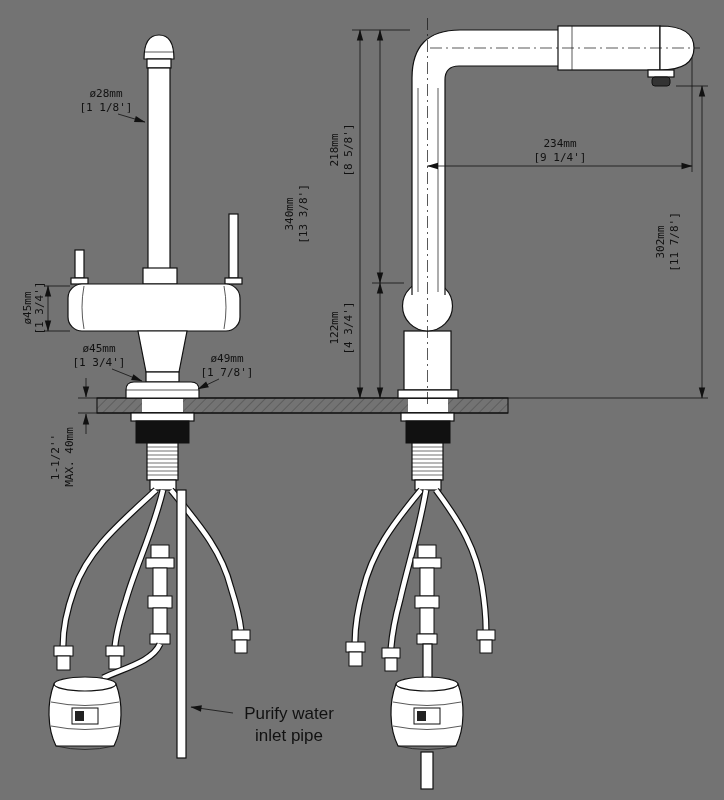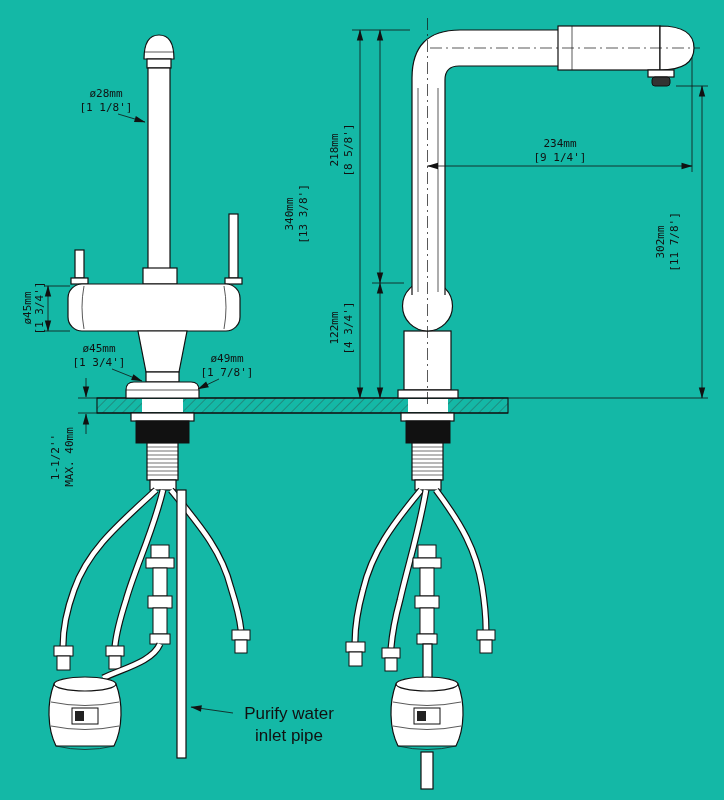--- a/index.html
+++ b/index.html
@@ -1,16 +1,16 @@
 <!DOCTYPE html>
 <html><head>
 <meta charset="utf-8">
 <style>
   html,body{margin:0;padding:0;background:#ffffff;}
-  .page{width:724px;height:800px;position:relative;background:#14b8a6;overflow:hidden;}
+  .page{width:724px;height:800px;position:relative;background:#737373;overflow:hidden;}
   svg{display:block;}
   .dim{font:11px "DejaVu Sans Mono", monospace;fill:#111;}
   .note{font:17px "Liberation Sans", sans-serif;fill:#111;}
   .objw{fill:#fff;stroke:#111;stroke-width:1.2;}
   .thin{fill:none;stroke:#111;stroke-width:0.7;}
   .dimline{fill:none;stroke:#111;stroke-width:0.8;}
   .cline{fill:none;stroke:#111;stroke-width:0.7;stroke-dasharray:12 4 2 4;}
   .hoseb{fill:none;stroke:#111;stroke-width:7;}
   .hosew{fill:none;stroke:#fff;stroke-width:4.6;}
   .fit{fill:#fff;stroke:#111;stroke-width:1;}

